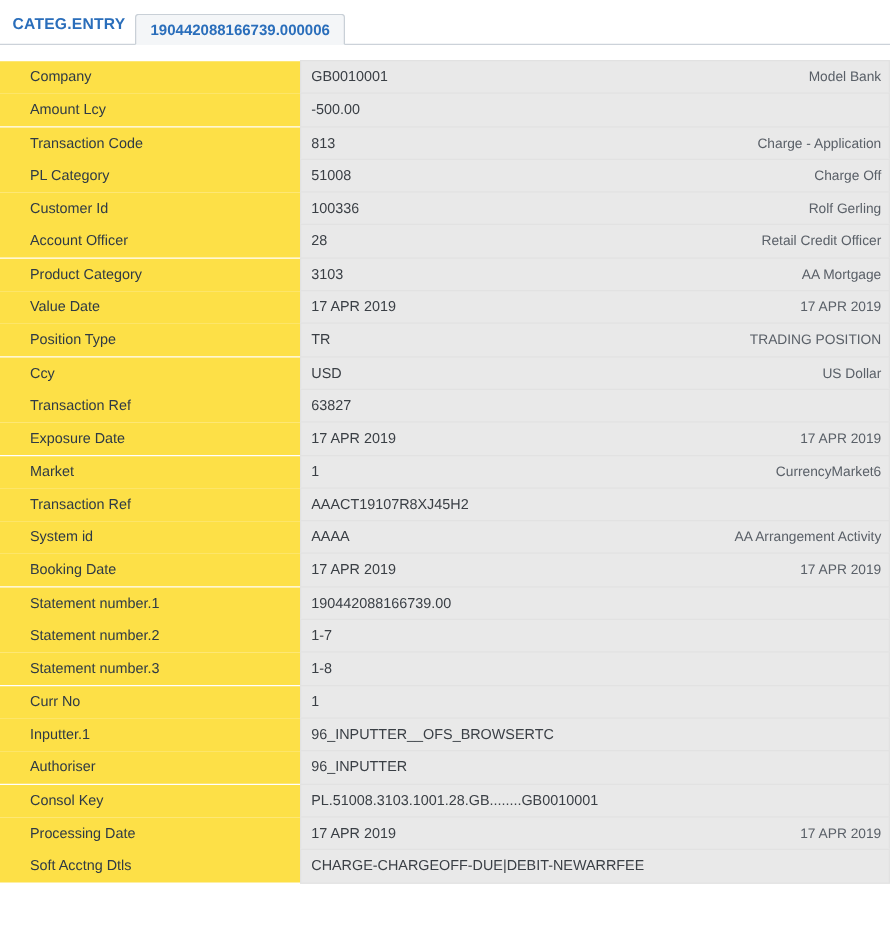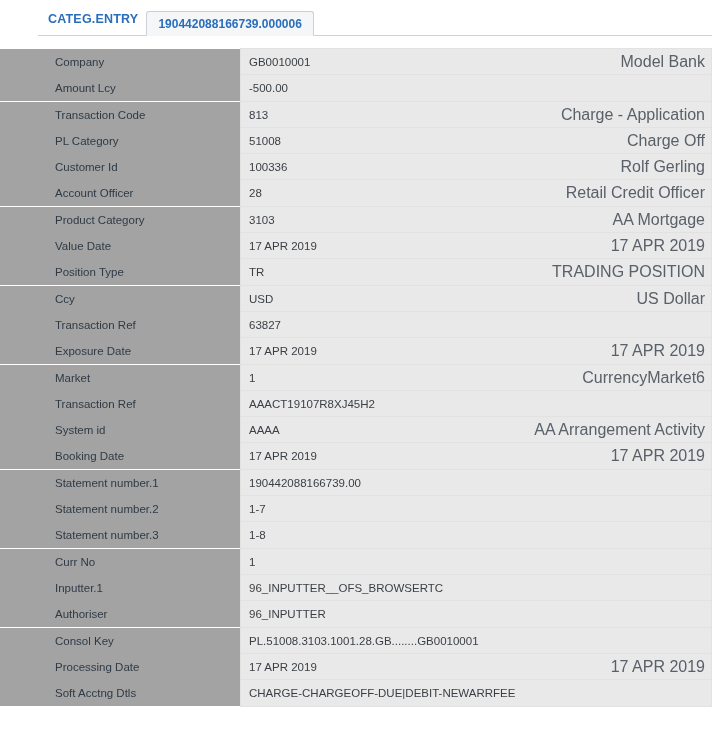--- a/index.html
+++ b/index.html
@@ -22,21 +22,20 @@
 
   
   .header {
     height: 36px;
     display: flex;
     align-items: flex-end;
     padding: 8px 0 0 8px;
     background: #ffffff;
     border-bottom: 1px solid #ccd2d9;
     position: relative;
-    margin-left: 38px;
   }
   .header-title {
     font-size: 12.5px;
     font-weight: bold;
     color: #2a6ebb;
     letter-spacing: 0.2px;
     padding: 0 8px 9px 2px;
     white-space: nowrap;
   }
   .tab {
@@ -64,26 +63,26 @@
     display: flex;
     align-items: stretch;
     height: 26px;
     margin-bottom: 0;
   }
   .row + .row { margin-top: 0; }
 
   .label {
     width: 240px;
     min-width: 240px;
-    padding-left: 55px;
+    padding-left: 24px;
     font-size: 11.5px;
     color: #2f3a45;
     display: flex;
     align-items: center;
-    background: #a3a3a3;
+    background: #fde047;
     white-space: nowrap;
   }
 
   .fieldwrap {
     flex: 1;
     display: flex;
     align-items: center;
     background: #e9e9e9;
     border: 1px solid #e2e2e2;
     height: 28px;
@@ -95,21 +94,21 @@
   .fval {
     font-size: 11.5px;
     color: #3a3f45;
     white-space: nowrap;
     overflow: hidden;
     text-overflow: ellipsis;
   }
   .fdesc {
     margin-left: auto;
     padding-left: 10px;
-    font-size: 16px;
+    font-size: 11px;
     color: #5a6068;
     white-space: nowrap;
     text-align: right;
   }
 
   
   .row { margin-bottom: 0.3px; }
 </style>
 </head>
 <body>

